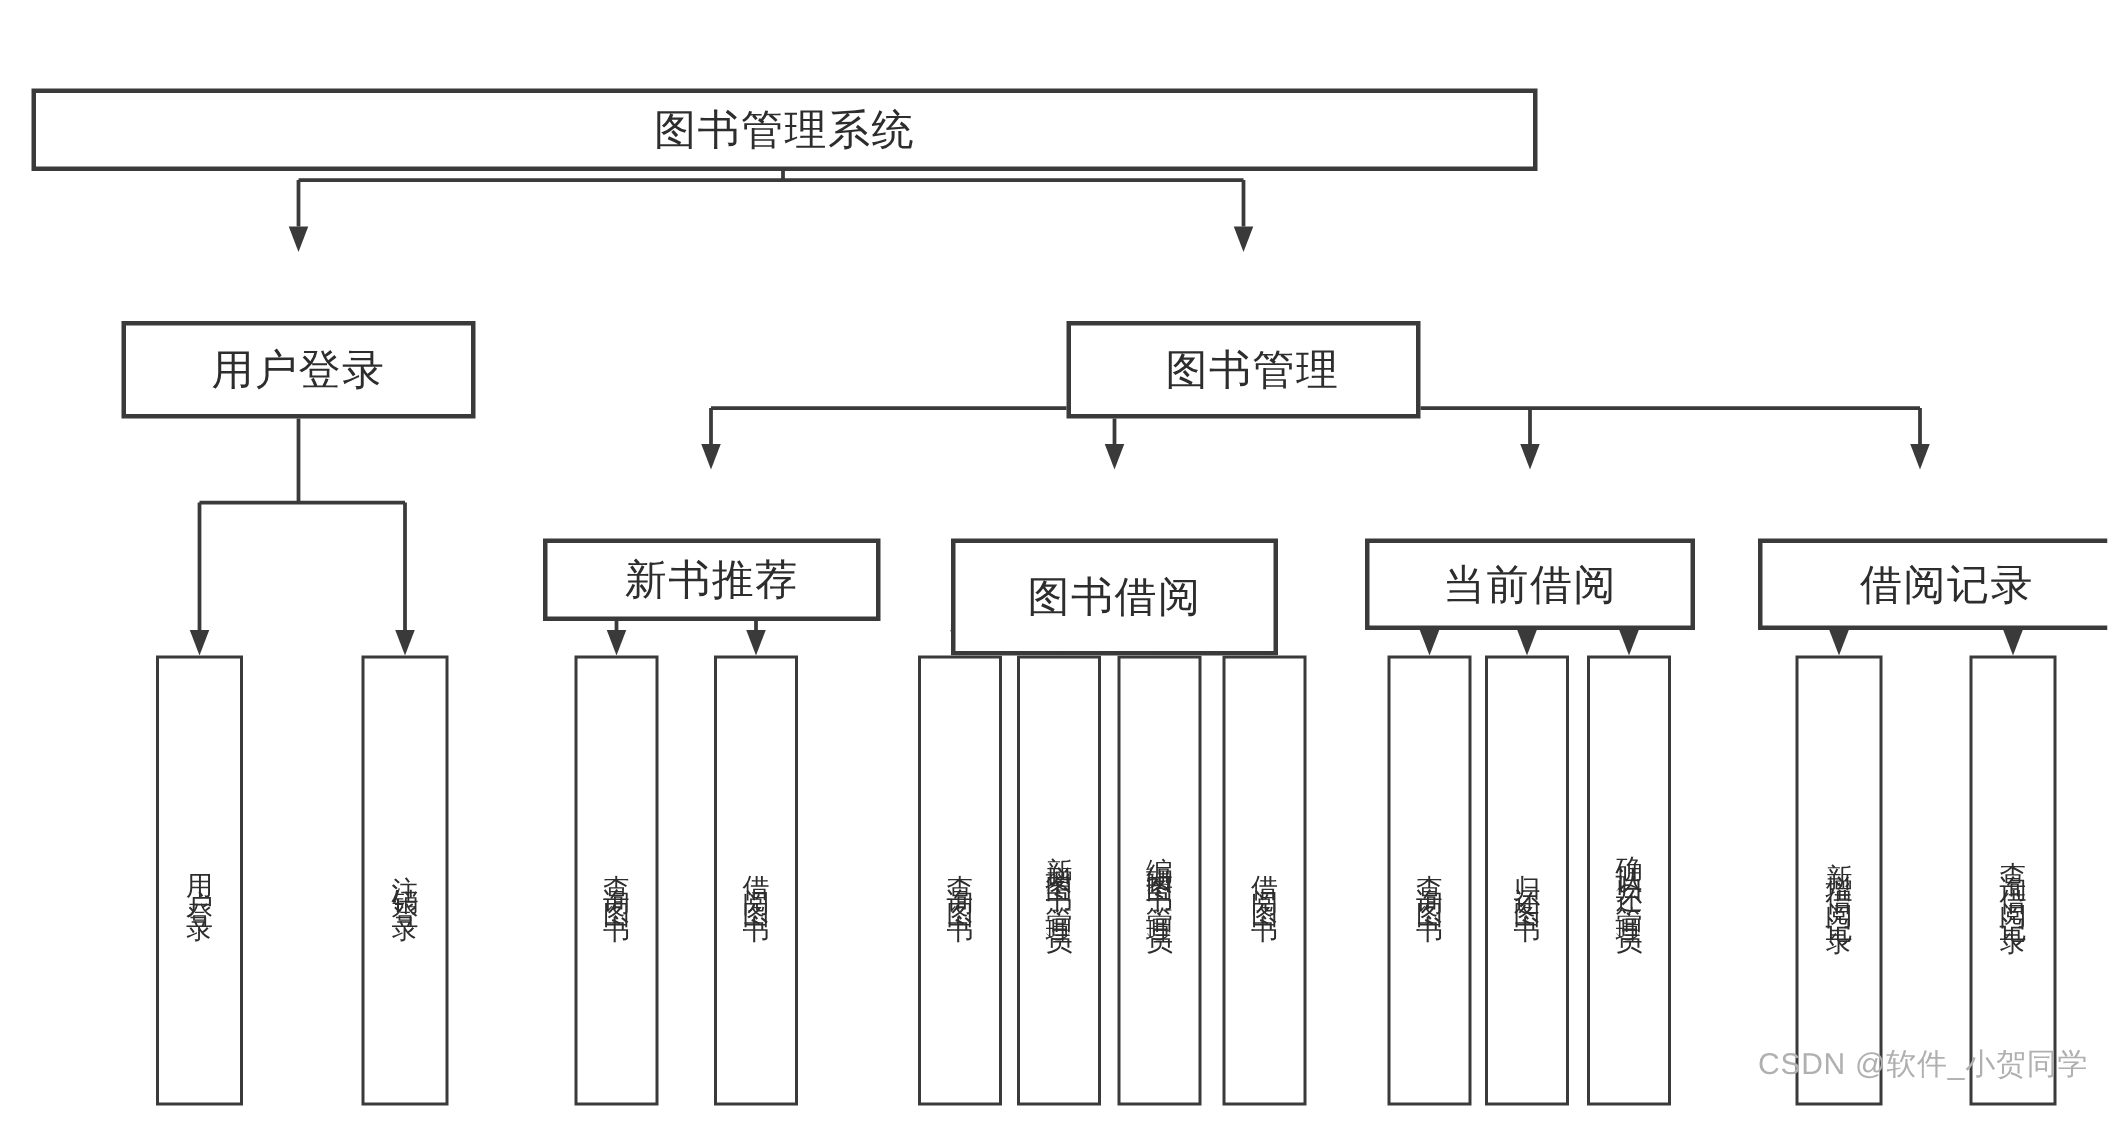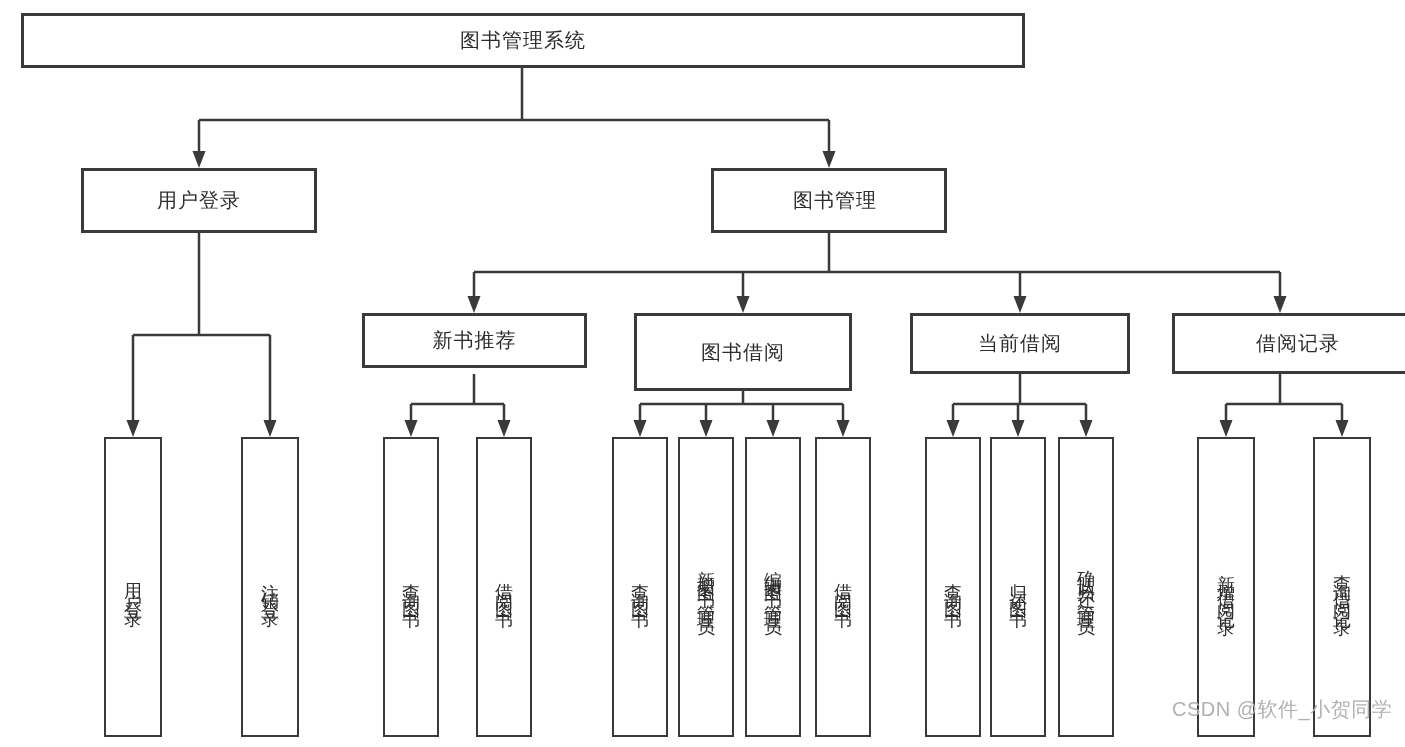--- a/index.html
+++ b/index.html
@@ -20,21 +20,21 @@
     position: absolute;
     background: #ffffff;
     border: 3px solid #3a3a3a;
     box-sizing: border-box;
     display: flex;
     align-items: center;
     justify-content: center;
     color: #2d2d2d;
     text-align: center;
   }
-  .h-node { font-size: 20px; letter-spacing: 1px; }
+  .h-node { font-size: 28px; letter-spacing: 1px; margin-top: 46px; }
   .v-node {
     border-width: 2.5px;
     writing-mode: vertical-rl;
     text-orientation: mixed;
     font-size: 18px;
     letter-spacing: 0.5em;
     line-height: 1;
   }
   .v-node.long { letter-spacing: 0.38em; font-size: 18px; }
   .watermark {

